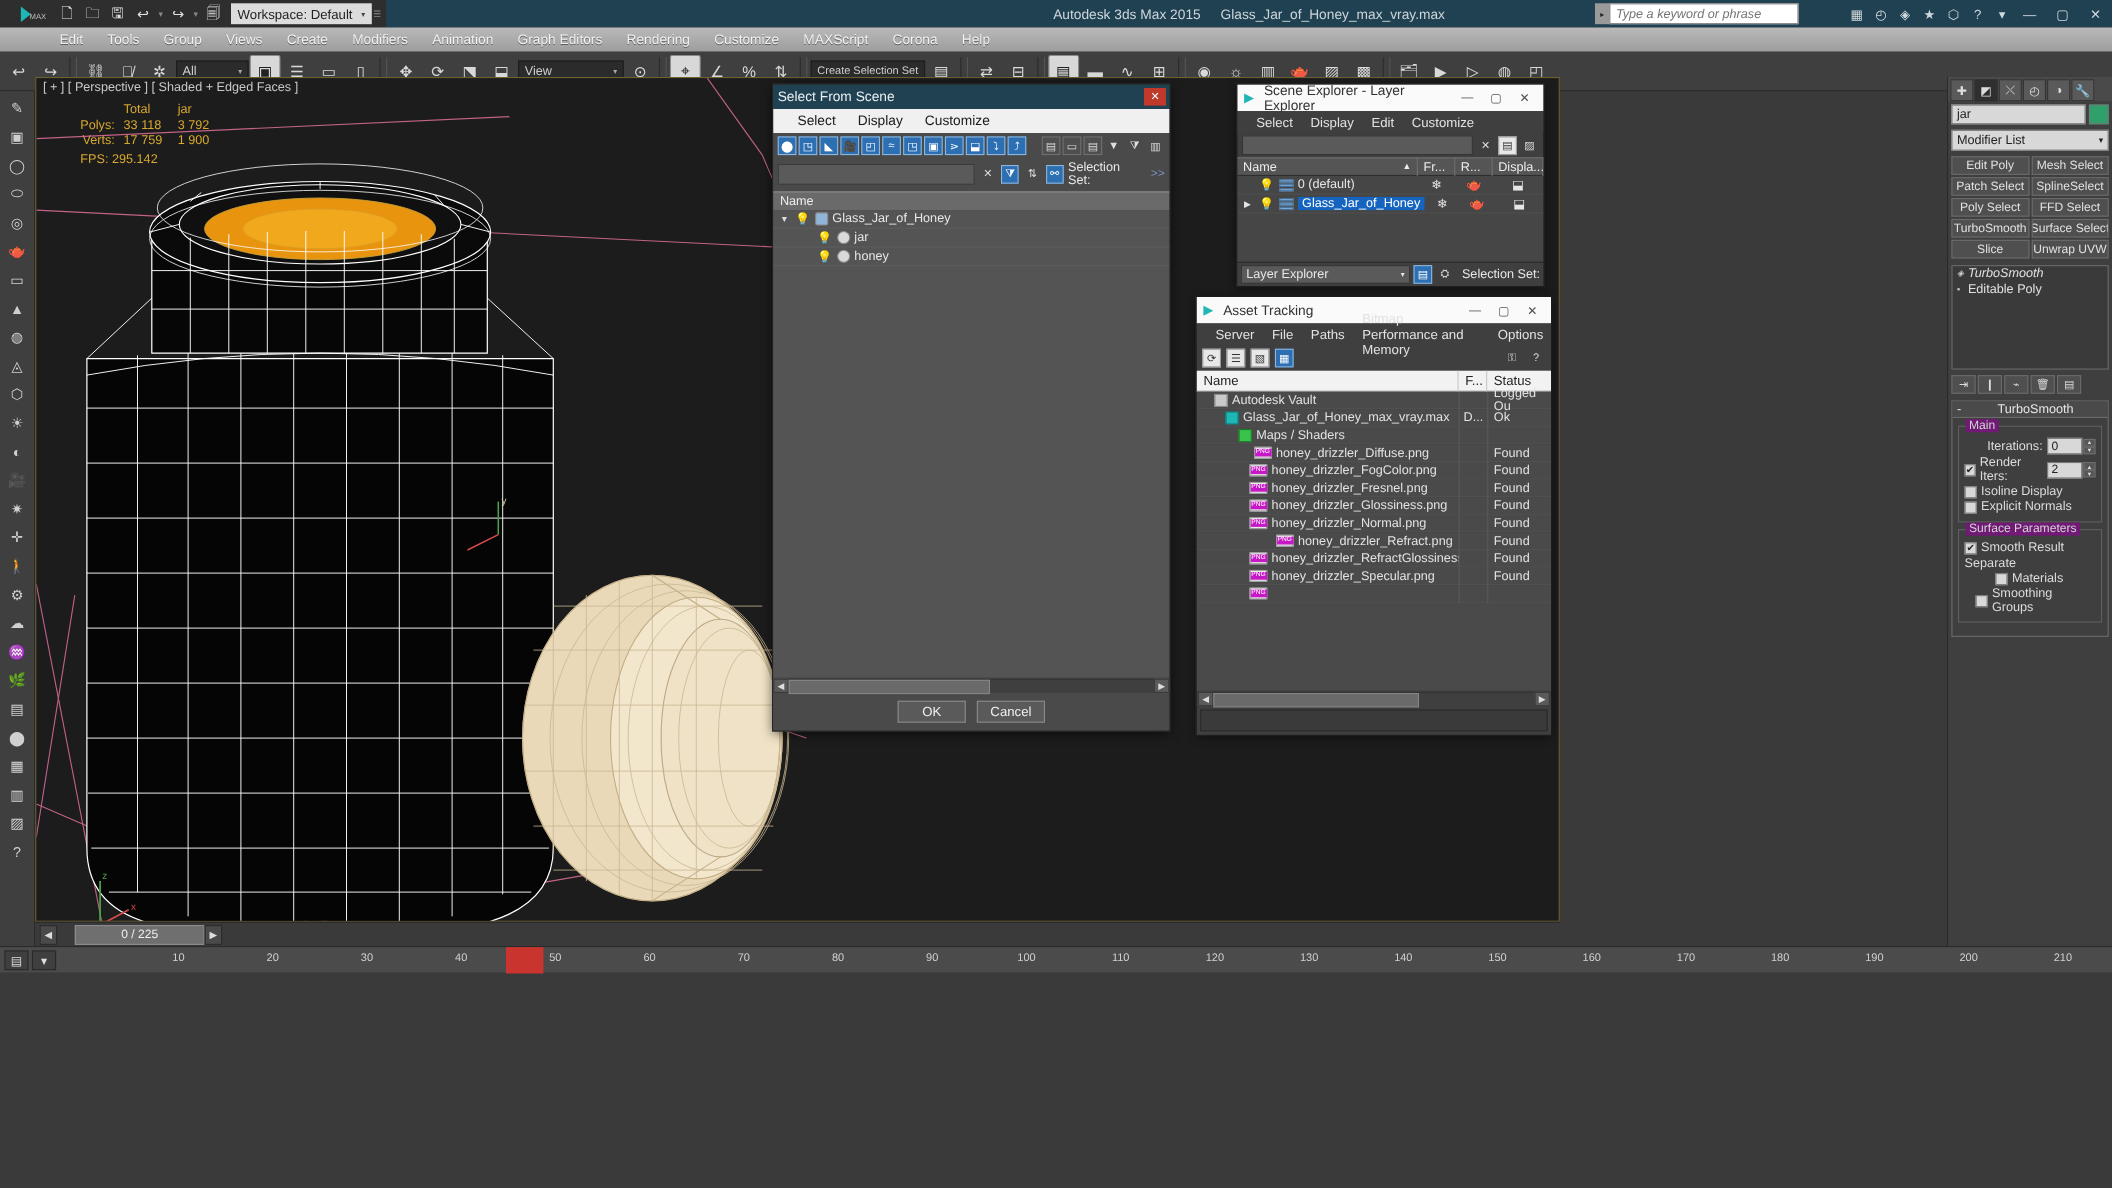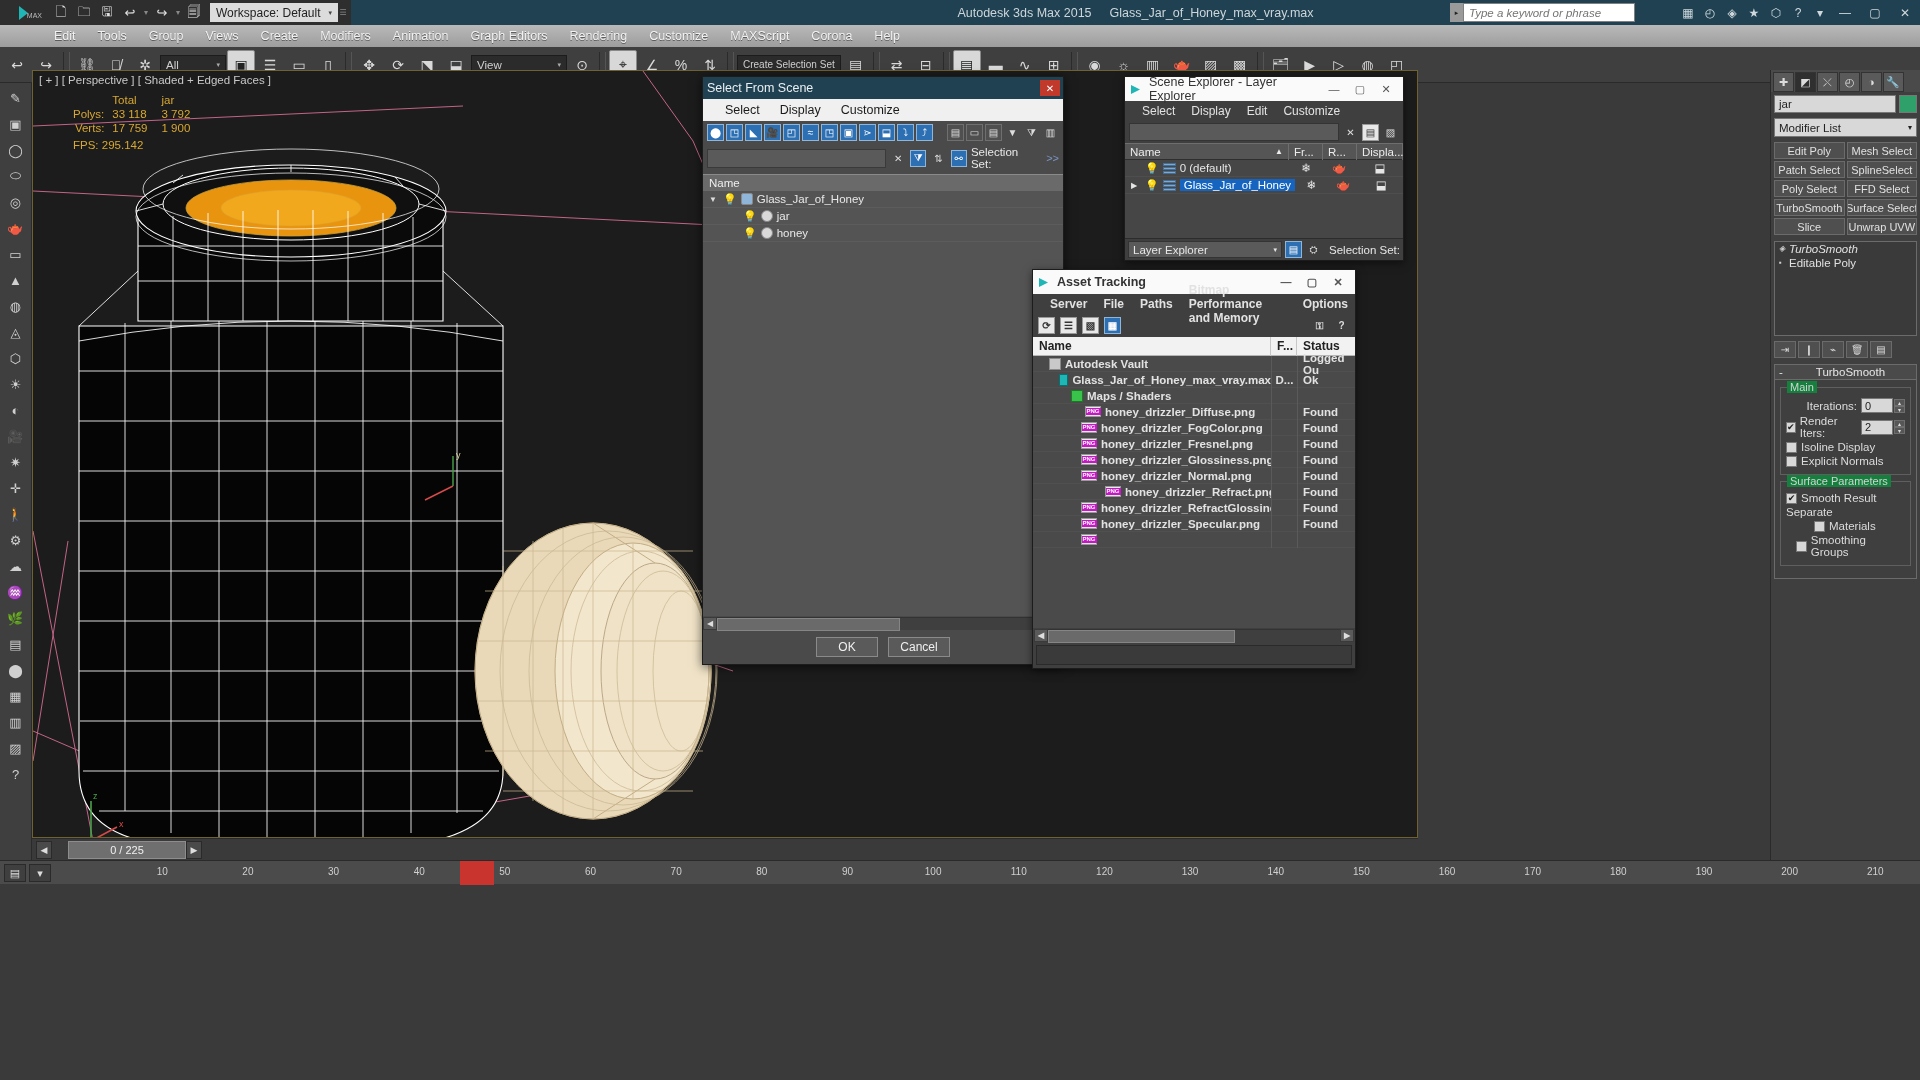--- a/index.html
+++ b/index.html
@@ -192,21 +192,21 @@
     margin:4px 3px 0 3px; border:1px solid #6b6b6b; background:#3f3f3f;
   }
   .rollout-hdr {
     background:#4a4a4a; border-bottom:1px solid #6b6b6b; color:#e6e6e6; font-size:11.5px;
     display:flex; align-items:center; padding:1px 4px; cursor:pointer;
   }
   .rollout-hdr .tg { margin-right:6px; }
   .rollout-hdr .ttl { flex:1; text-align:center; }
   .rollout-body { padding:4px 5px 6px 5px; }
   .grp { border:1px solid #5f5f5f; margin:3px 0 6px 0; padding:8px 5px 5px 5px; position:relative; }
-  .grp-title { position:absolute; top:-7px; left:6px; background:#15803d; padding:0 3px;
+  .grp-title { position:absolute; top:-7px; left:6px; background:#701a75; padding:0 3px;
     font-size:11px; color:#d2d2d2; }
   .frow { display:flex; align-items:center; font-size:11.5px; color:#dcdcdc; margin:2px 0; gap:4px;}
   .frow .lab { }
   .spin { display:flex; align-items:center; }
   .spin-in { width:32px; height:15px; background:#d8d8d8; border:1px solid #777; color:#222;
     font-size:11px; text-align:left; padding:0 3px; display:flex; align-items:center;}
   .spin-btns { display:flex; flex-direction:column; margin-left:1px;}
   .spin-btns div { width:11px; height:7px; background:#565656; border:1px solid #6f6f6f;
     display:flex;align-items:center;justify-content:center;font-size:6px;color:#ddd;cursor:pointer;}
   .cbx { width:11px; height:11px; background:#d8d8d8; border:1px solid #777; display:inline-flex;
@@ -910,21 +910,21 @@
       <div class="p-combo">
         <span>Layer Explorer</span>
         <span class="arr">▾</span>
       </div>
       <div class="ibtn">▤</div>
       <div class="ibtn plain">⛭</div>
       <span style="font-size:11.5px;color:#e6e6e6;padding-left:4px">Selection Set:</span>
     </div>
   </div>
 
-  <div class="panel" style="left:1032px; top:269px; width:324px;font-weight:bold;">
+  <div class="panel" style="left:1087px; top:269px; width:324px;">
     <div class="p-title">
       <span class="logo">
         <svg width="13" height="13" viewBox="0 0 13 13">
             <polygon points="2,2 11,6.5 2,11" fill="#1fb6b6"></polygon>
           </svg>
       </span>
       <span class="ttl">Asset Tracking</span>
       <span class="ctl">—</span>
       <span class="ctl">▢</span>
       <span class="ctl x">✕</span>

